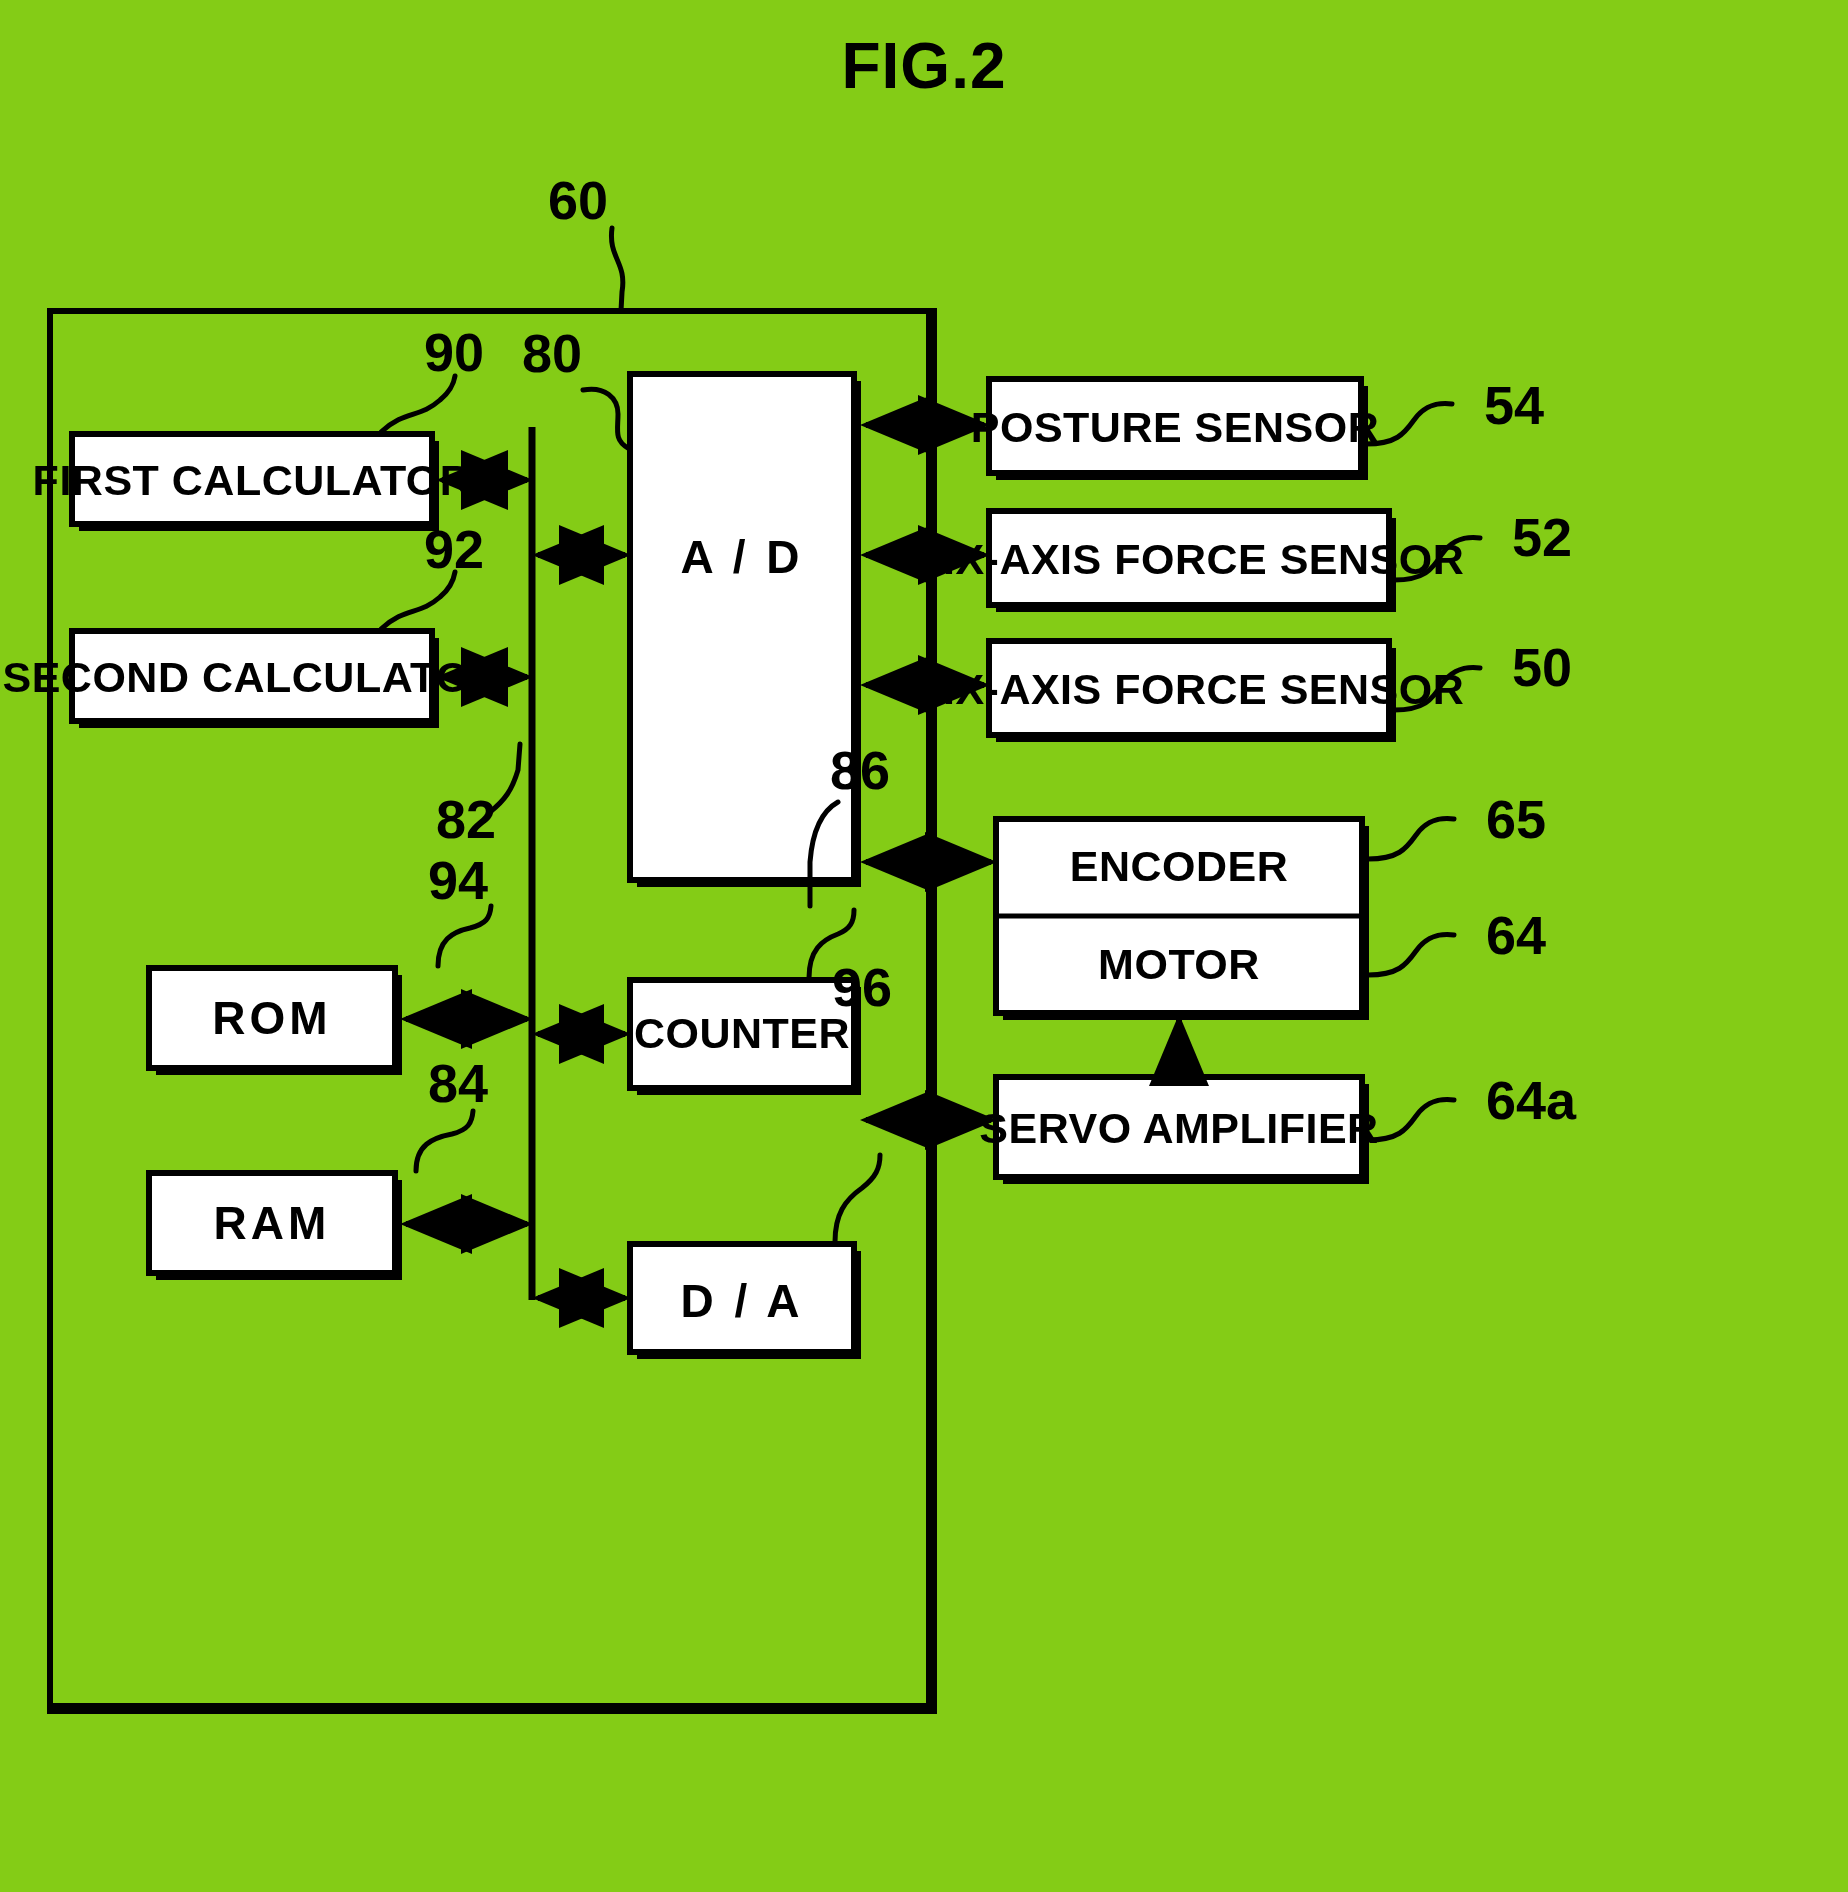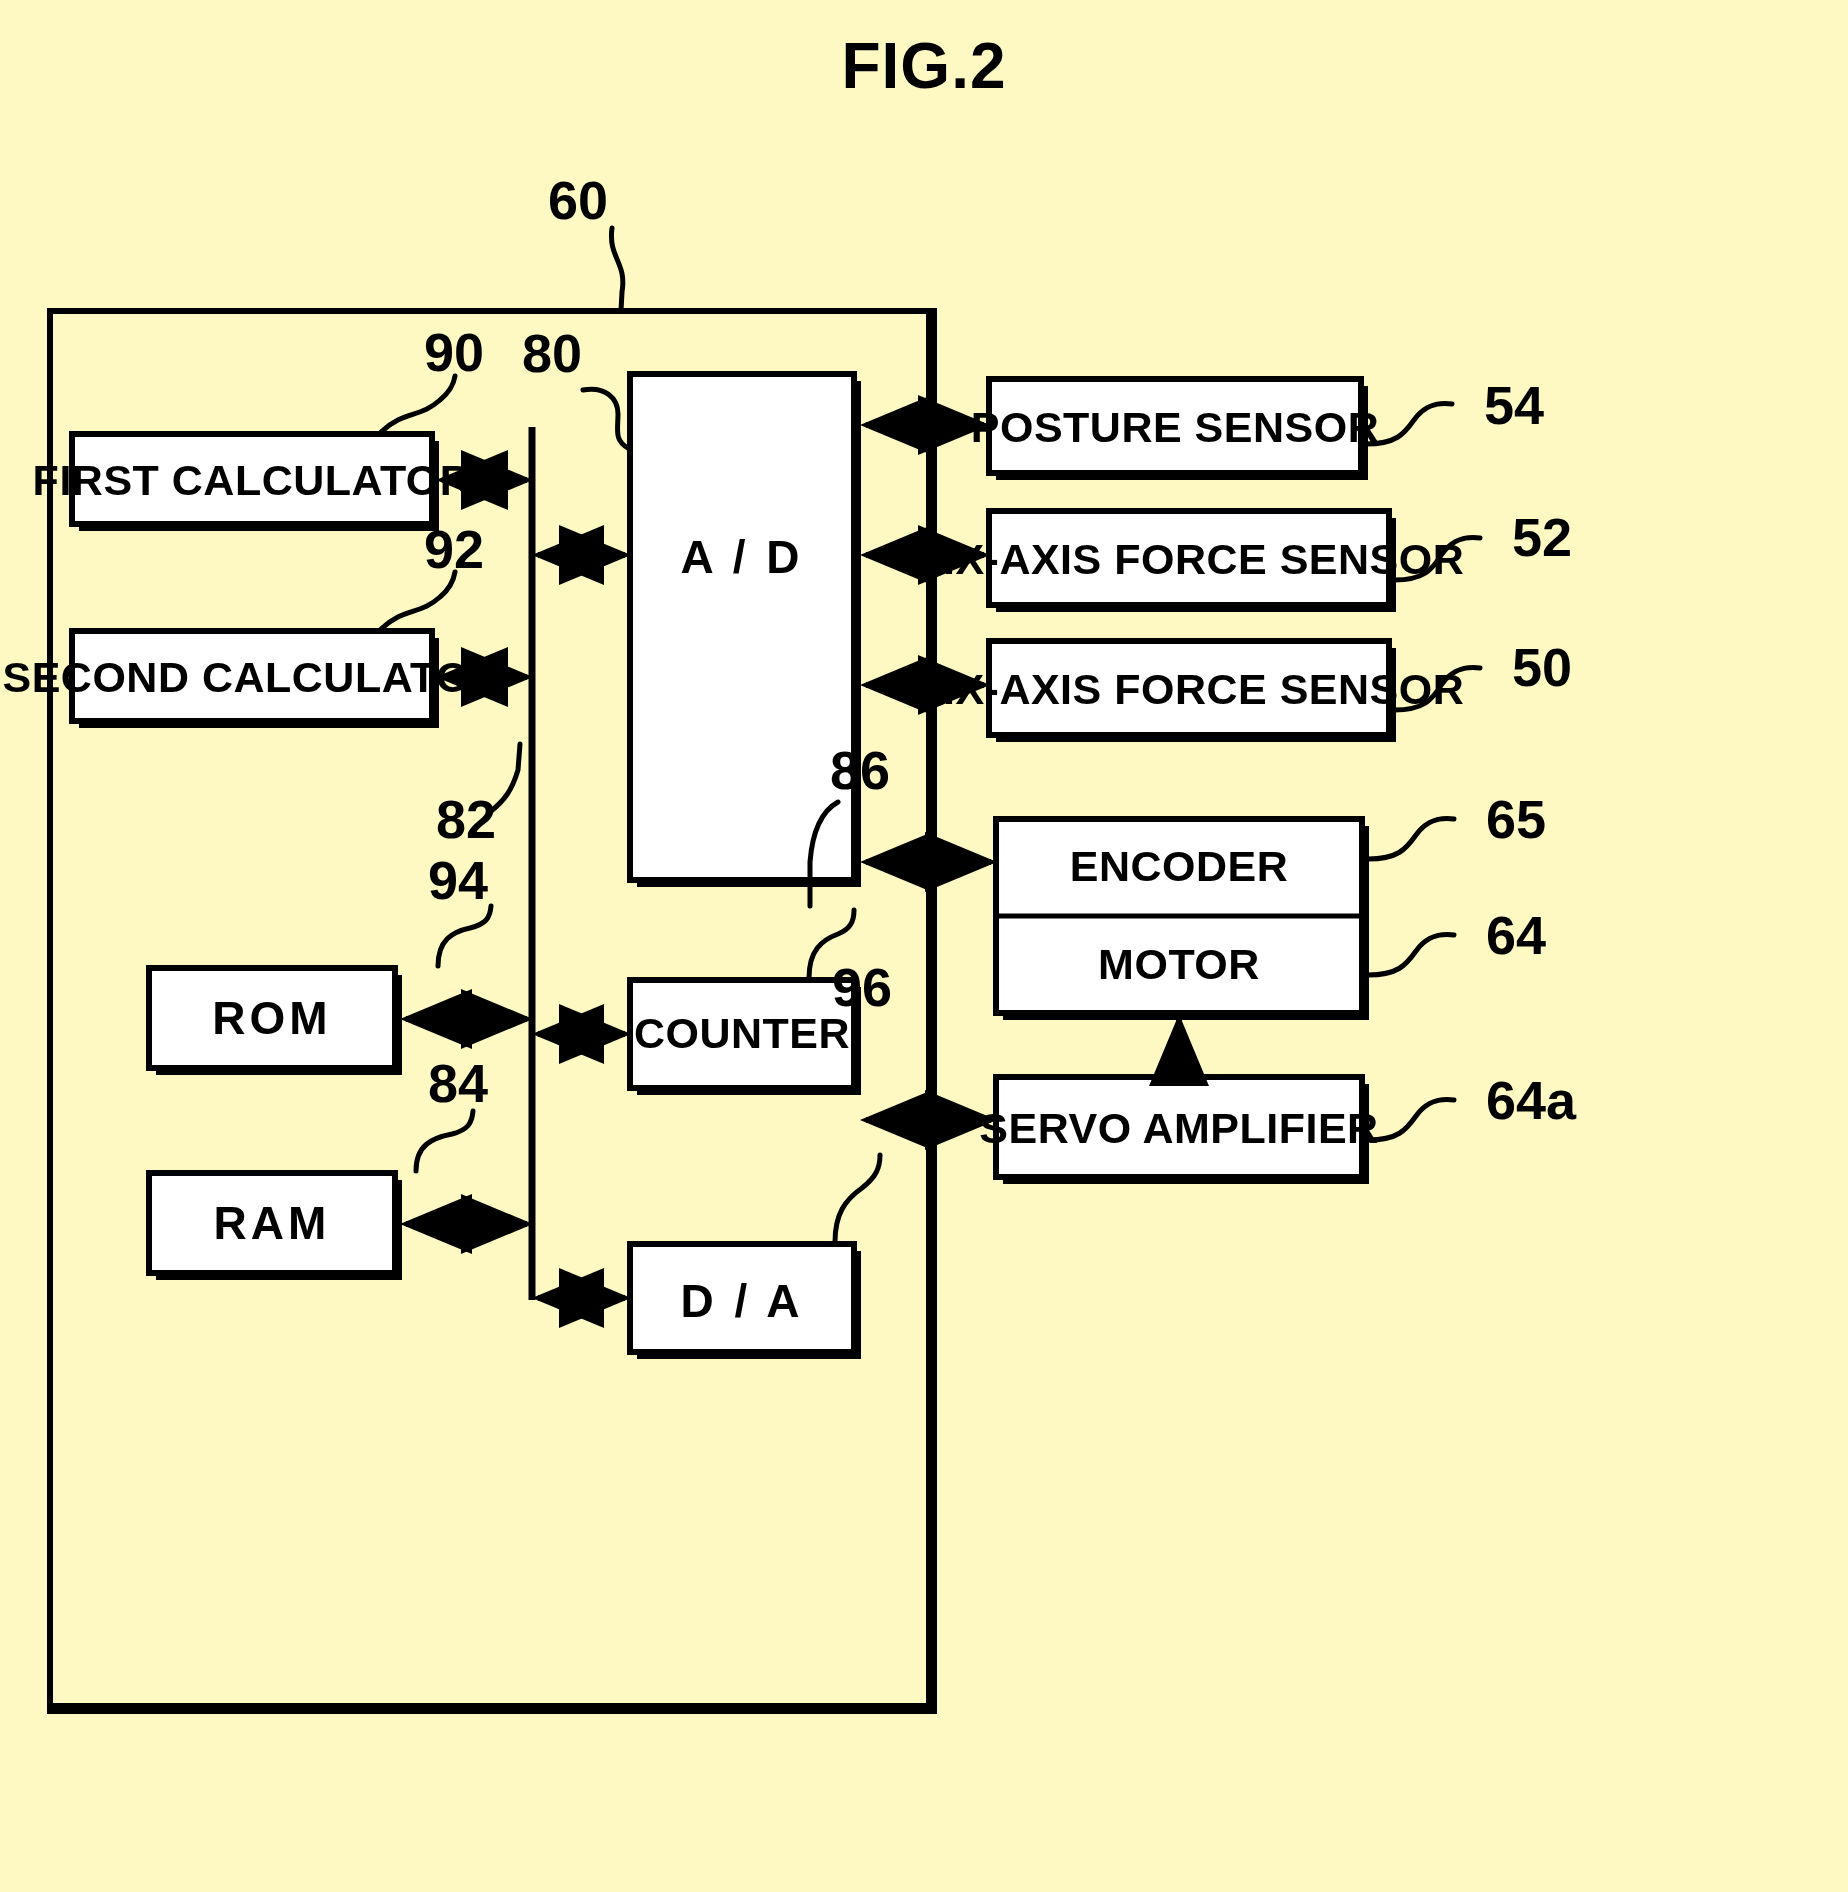--- a/index.html
+++ b/index.html
@@ -11,21 +11,21 @@
   body {
     width: 1848px;
     height: 1892px;
     overflow: hidden;
     font-family: "Liberation Sans", sans-serif;
   }
   #figure-root {
     position: relative;
     width: 1848px;
     height: 1892px;
-    background: #fef9c3;
+    background: #84cc16;
   }
   svg#figure-canvas {
     position: absolute;
     top: 0;
     left: 0;
     width: 1848px;
     height: 1892px;
     display: block;
   }
   .fig-title {

